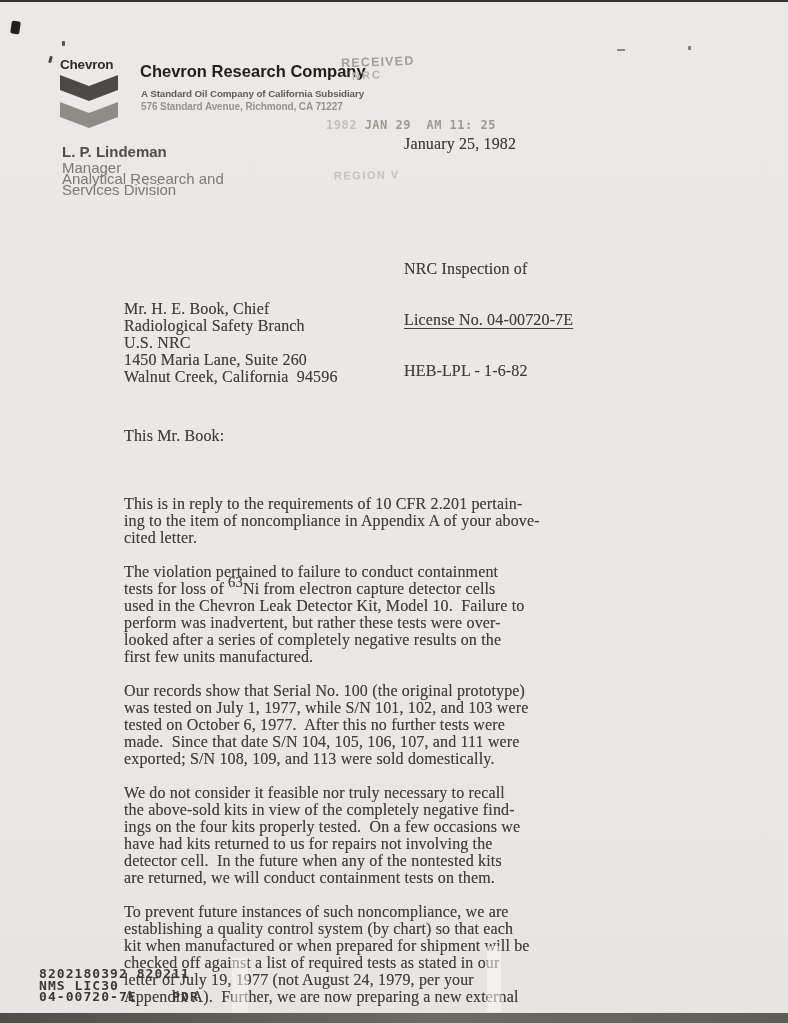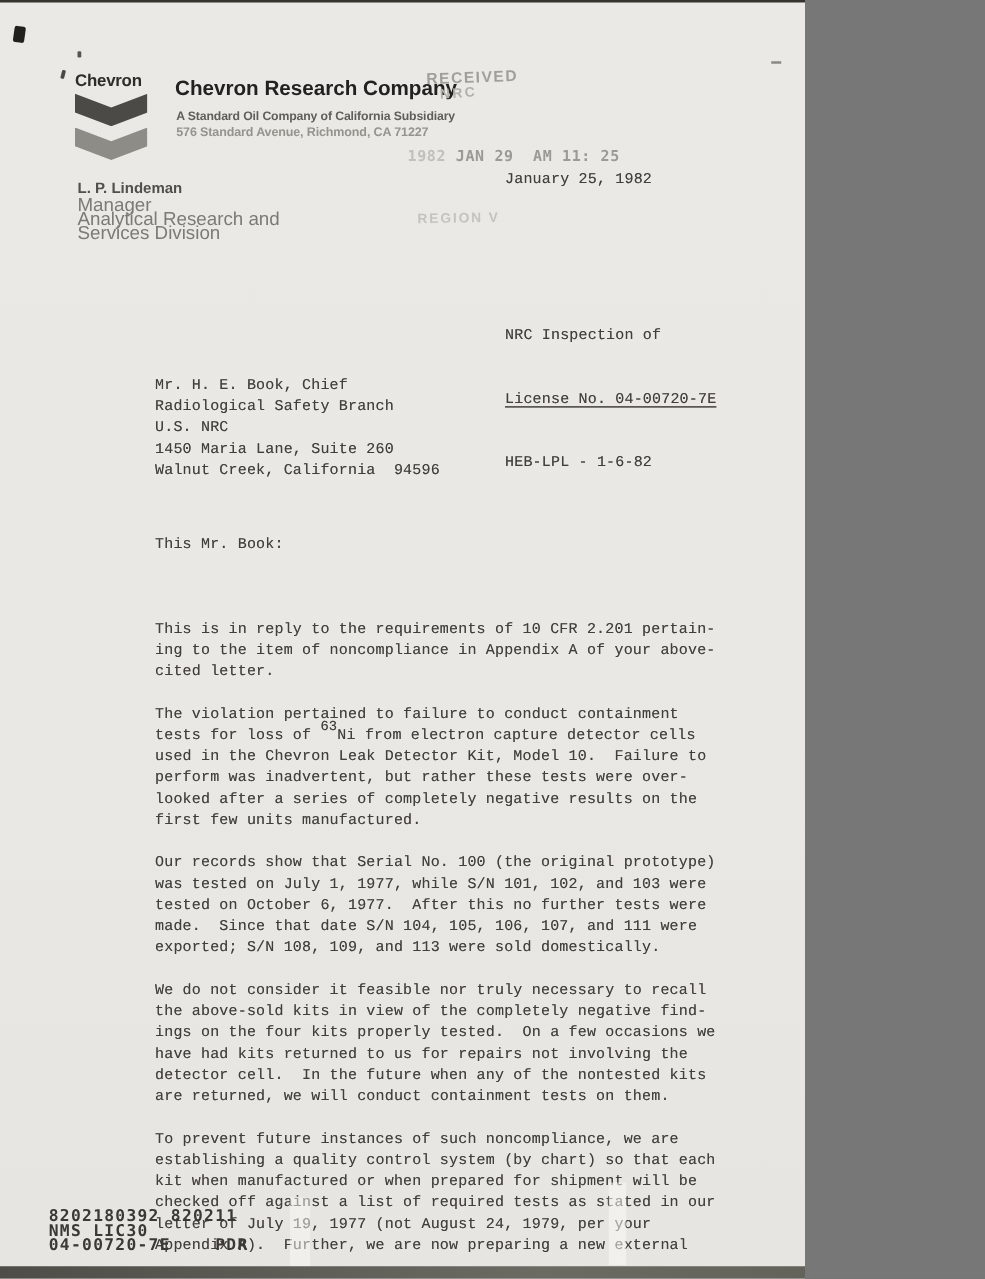--- a/index.html
+++ b/index.html
@@ -1,17 +1,17 @@
 <!DOCTYPE html>
 <html><head>
 <meta charset="utf-8">
 <style>
   html,body { margin:0; padding:0; background:#777; }
   .page {
-    position:relative; width:644px; height:1023px; overflow:hidden;
+    position:relative; width:788px; height:1023px; overflow:hidden;
     background:linear-gradient(180deg,#eae9e5 0%, #e9e8e4 55%, #e6e5e1 100%);
   }
   
   .top-edge-line { position:absolute; top:0; left:0; width:788px; height:2px; background:#35342f; }
   .bottom-bar { position:absolute; bottom:0; left:0; width:788px; height:10px;
     background:linear-gradient(90deg,#4e4d47 0%, #6b6a63 55%, #5d5c55 100%); }
   .speck { position:absolute; }
   .strip { position:absolute; }
 
   
@@ -22,34 +22,34 @@
     clip-path:polygon(0 0, 50% 42%, 100% 0, 100% 58%, 50% 100%, 0 58%); }
   .chev1 { margin-top:3px; }
   .chev2 { margin-top:1px; }
   .company-name { position:absolute; left:140px; top:62px; font-family:"Liberation Sans", sans-serif;
     font-weight:700; font-size:16.5px; color:#222120;text-align:center; }
   .subsidiary { position:absolute; left:141px; top:88px; font-family:"Liberation Sans", sans-serif;
     font-weight:700; font-size:9.8px; color:#5f5e59; letter-spacing:-0.1px; }
   .co-address { position:absolute; left:141px; top:101px; font-family:"Liberation Sans", sans-serif;
     font-weight:700; font-size:10px; color:#94938d; letter-spacing:-0.1px; }
   .sender { position:absolute; left:62px; top:143px; font-family:"Liberation Sans", sans-serif; }
-  .sender-name { font-size:12px; font-weight:700; color:#504f4a; margin-bottom:3px; }
+  .sender-name { font-size:15px; font-weight:700; color:#504f4a; margin-bottom:3px; }
   .sender-line { font-size:15px; color:#7b7a74; line-height:10.8px; }
 
   
   .stamp { position:absolute; font-family:"Liberation Sans", sans-serif; font-weight:700; }
   .received { left:341px; top:55px; font-size:12.5px; letter-spacing:1.2px; color:#a09f9a; transform:rotate(-2deg); }
   .nrc { left:352px; top:69px; font-size:11px; letter-spacing:2px; color:#b1b0ab; transform:rotate(-4deg); }
   .datestamp { left:326px; top:118px; font-family:"DejaVu Sans Mono", monospace; font-weight:700;
     font-size:12px; letter-spacing:0.5px; color:#9b9a94; white-space:pre; }
   .datestamp .year { color:#c1c0ba; }
   .region { left:334px; top:169px; font-size:11px; letter-spacing:1.5px; color:#c4c3bd; transform:rotate(-1deg); }
 
   
-  .tw { position:absolute; font-family:Liberation Mono, monospace; font-size:12px; line-height:17px;
+  .tw { position:absolute; font-family:Liberation Serif, serif; font-size:16px; line-height:17px;
     letter-spacing:0.15px; color:#413f3c; white-space:pre;
     text-shadow:0 0 0.5px rgba(65,63,60,0.55); }
   .tline { white-space:pre; }
   .u { text-decoration:underline; text-underline-offset:3px; }
   .tw sup { font-size:0.92em; position:relative; top:-7px; vertical-align:baseline; line-height:0; }
   .date-line { left:404px; top:135px; }
   .subject { left:404px; top:226px; }
   .recipient { left:124px; top:300px; }
   .body-block { left:124px; top:393px; }
   .para { margin-top:17px; }

